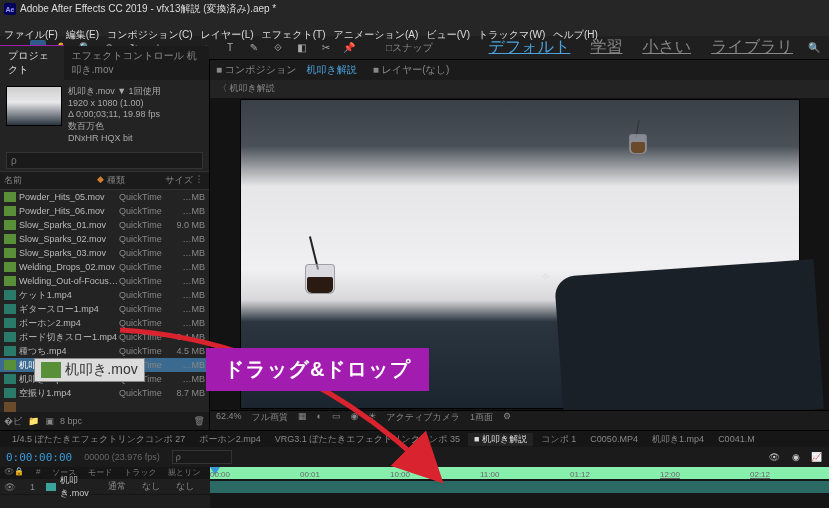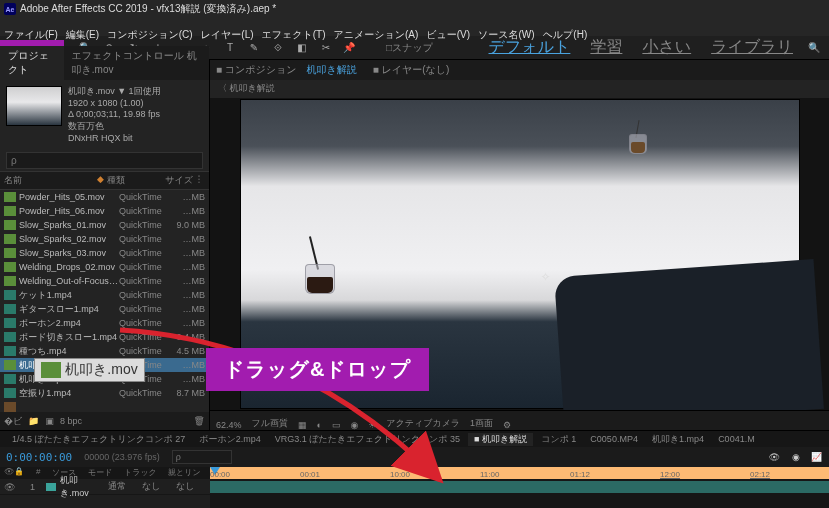--- a/index.html
+++ b/index.html
@@ -11,21 +11,21 @@
   .toolbar { background: #1f1f1f; height: 24px; display: flex; align-items: center; padding: 0 6px; gap: 8px; border-bottom: 1px solid #000; }
   .toolbar .tool { width: 16px; height: 16px; display: flex; align-items: center; justify-content: center; color: #aaa; }
   .toolbar .tool.active { background: #2b5c8a; color: #fff; border-radius: 2px; }
   .toolbar .spacer { flex: 1; }
   .toolbar .tab { color: #888; font-size: 16px; padding: 2px 6px; text-decoration: underline; }
   .toolbar .tab.active { color: #4aa3df; }
   .main { display: flex; height: 370px; }
   .left-panel { width: 210px; background: #232323; display: flex; flex-direction: column; border-right: 1px solid #000; }
   .panel-tabs { display: flex; background: #1b1b1b; height: 20px; align-items: flex-end; font-size: 10px; }
   .panel-tab { padding: 3px 8px; color: #888; background: #1b1b1b; }
-  .panel-tab.active { background: #232323; color: #ddd; border-top: 6px solid #a21caf; }
+  .panel-tab.active { background: #232323; color: #ddd; border-top: 1px solid #a21caf; }
   .comp-header { display: flex; padding: 6px; gap: 6px; }
   .comp-thumb { width: 56px; height: 40px; background: linear-gradient(180deg, #cfcfd0 0%, #e8e8ea 40%, #2a3540 100%); border: 1px solid #000; }
   .comp-info { font-size: 9px; color: #aaa; line-height: 1.3; }
   .search-row { padding: 2px 6px; }
   .search-row input { width: 100%; background: #1a1a1a; border: 1px solid #333; color: #ccc; font-size: 10px; padding: 2px 4px; }
   .list-header { display: flex; background: #1b1b1b; font-size: 9px; color: #888; padding: 2px 4px; border-top: 1px solid #333; border-bottom: 1px solid #333; }
   .list-header .col-name { flex: 1; }
   .list-header .col-type { width: 50px; }
   .list-header .col-size { width: 36px; text-align: right; }
   .file-list { flex: 1; overflow: hidden; }
@@ -49,28 +49,28 @@
   .cup1 { position: absolute; left: 60px; top: 150px; width: 38px; height: 44px; }
   .cup1 .body { position: absolute; bottom: 0; left: 4px; width: 30px; height: 30px; background: rgba(200,200,210,0.55); border: 1px solid rgba(120,120,130,0.6); border-radius: 4px 4px 6px 6px; }
   .cup1 .coffee { position: absolute; bottom: 1px; left: 6px; width: 26px; height: 16px; background: #2b1a12; border-radius: 2px 2px 5px 5px; }
   .cup1 .straw { position: absolute; left: 12px; top: -14px; width: 2px; height: 34px; background: #222; transform: rotate(-14deg); }
   .cup2 { position: absolute; right: 150px; top: 28px; width: 20px; height: 26px; }
   .cup2 .body { position: absolute; bottom: 0; width: 18px; height: 20px; background: rgba(200,200,210,0.5); border: 1px solid rgba(120,120,130,0.5); border-radius: 3px 3px 5px 5px; }
   .cup2 .coffee { position: absolute; bottom: 1px; left: 2px; width: 14px; height: 11px; background: #6a4a2a; border-radius: 2px 2px 4px 4px; }
   .cup2 .straw { position: absolute; left: 8px; top: -8px; width: 1px; height: 18px; background: #333; transform: rotate(10deg); }
   .chair { position: absolute; right: -20px; bottom: -10px; width: 260px; height: 150px; background: #1a2028; border-radius: 20px 0 0 0; transform: rotate(-4deg); }
   .cursor-mark { position: absolute; left: 300px; top: 170px; color: #ddd; font-size: 12px; }
-  .viewer-footer { height: 20px; background: #1b1b1b; display: flex; align-items: flex-end; padding: 0 6px; gap: 10px; font-size: 9px; color: #888; border-top: 1px solid #000; }
+  .viewer-footer { height: 20px; background: #1b1b1b; display: flex; align-items: flex-start; padding: 0 6px; gap: 10px; font-size: 9px; color: #888; border-top: 1px solid #000; }
   .bottom { height: 78px; background: #1b1b1b; border-top: 1px solid #000; display: flex; flex-direction: column; }
   .bottom-tabs { display: flex; height: 16px; align-items: center; font-size: 9px; color: #888; gap: 2px; padding-left: 6px; background: #161616; }
   .bottom-tab { padding: 0 6px; white-space: nowrap; }
   .bottom-tab.active { background: #232323; color: #ddd; }
   .timeline-ctrl { display: flex; height: 20px; align-items: center; padding: 0 6px; gap: 12px; font-size: 9px; }
   .timecode { color: #3a9ad9; font-family: monospace; font-size: 11px; }
-  .timeline-ruler { position: relative; height: 14px; background: #fdba74; margin-left: 210px; display: flex; align-items: center; }
+  .timeline-ruler { position: relative; height: 14px; background: #86efac; margin-left: 210px; display: flex; align-items: center; }
   .ruler-mark { position: absolute; font-size: 8px; color: #666; }
   .playhead { position: absolute; left: 0; top: 0; width: 0; height: 0; border-left: 5px solid transparent; border-right: 5px solid transparent; border-top: 8px solid #3a9ad9; }
   .timeline-rows { flex: 1; display: flex; }
   .tl-left { width: 210px; background: #1f1f1f; }
   .tl-row { display: flex; align-items: center; height: 16px; padding: 0 4px; font-size: 9px; gap: 4px; border-bottom: 1px solid #161616; }
   .tl-row .eye { width: 10px; color: #888; }
   .tl-row .num { width: 12px; color: #888; }
   .tl-row .chip { width: 10px; height: 8px; background: #3aa39a; }
   .tl-row .lname { flex: 1; color: #ccc; }
   .tl-right { flex: 1; background: #161616; position: relative; }
@@ -90,21 +90,21 @@
 </div>
 
 <div class="menubar">
   <span>ファイル(F)</span>
   <span>編集(E)</span>
   <span>コンポジション(C)</span>
   <span>レイヤー(L)</span>
   <span>エフェクト(T)</span>
   <span>アニメーション(A)</span>
   <span>ビュー(V)</span>
-  <span>ソース名(W)</span>
+  <span>トラックマ(W)</span>
   <span>ヘルプ(H)</span>
 </div>
 
 <div class="toolbar">
   <div class="tool">⌂</div>
   <div class="tool active">▸</div>
   <div class="tool">✋</div>
   <div class="tool">🔍</div>
   <div class="tool">⟳</div>
   <div class="tool">↻</div>

